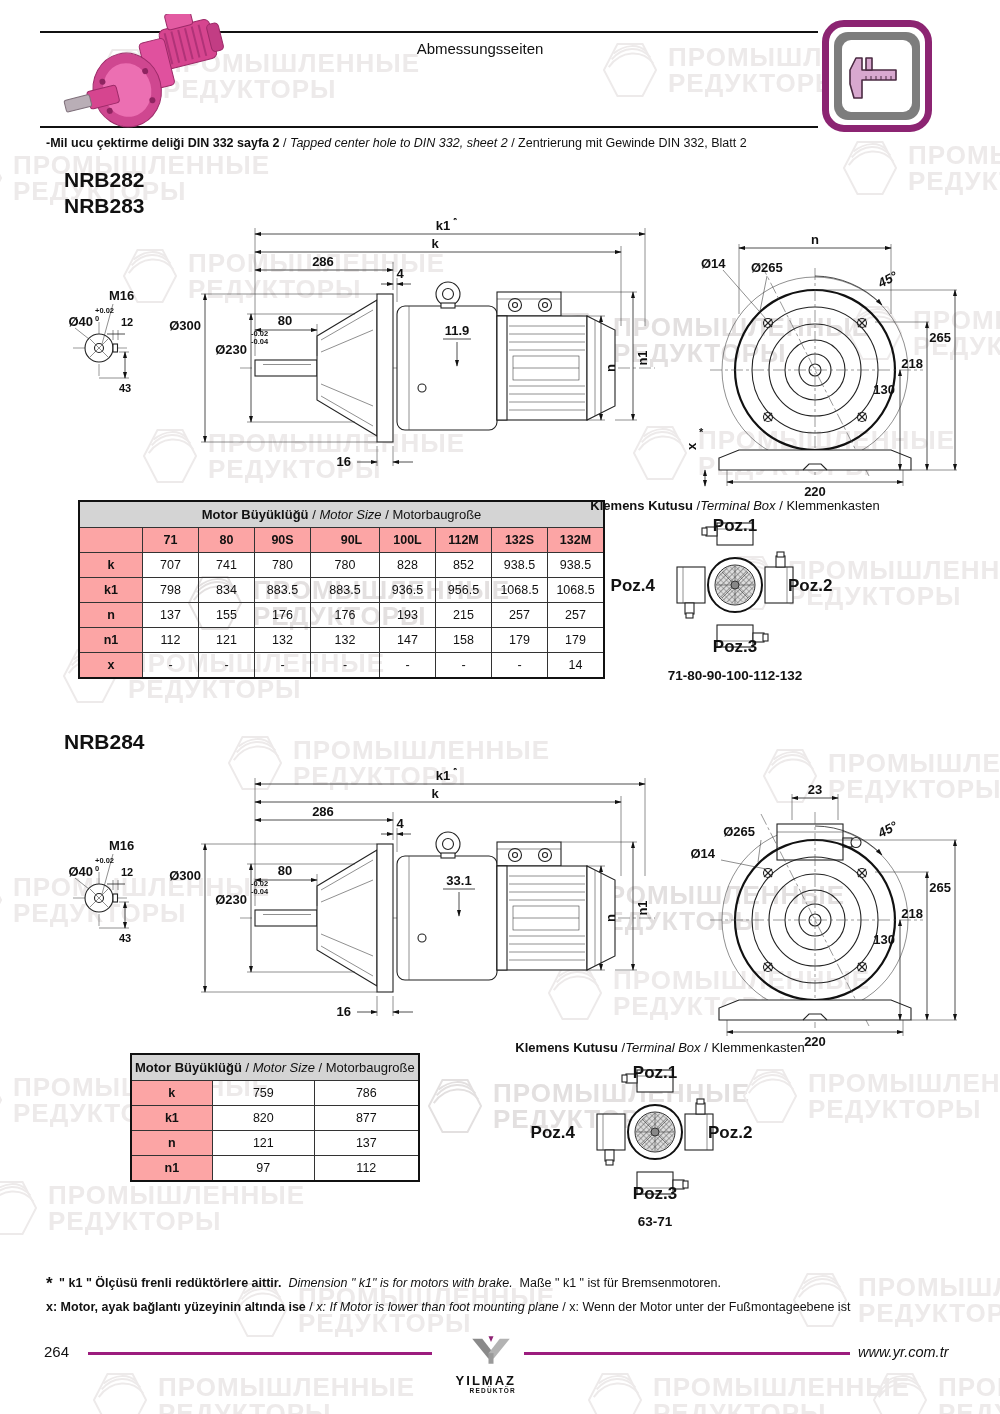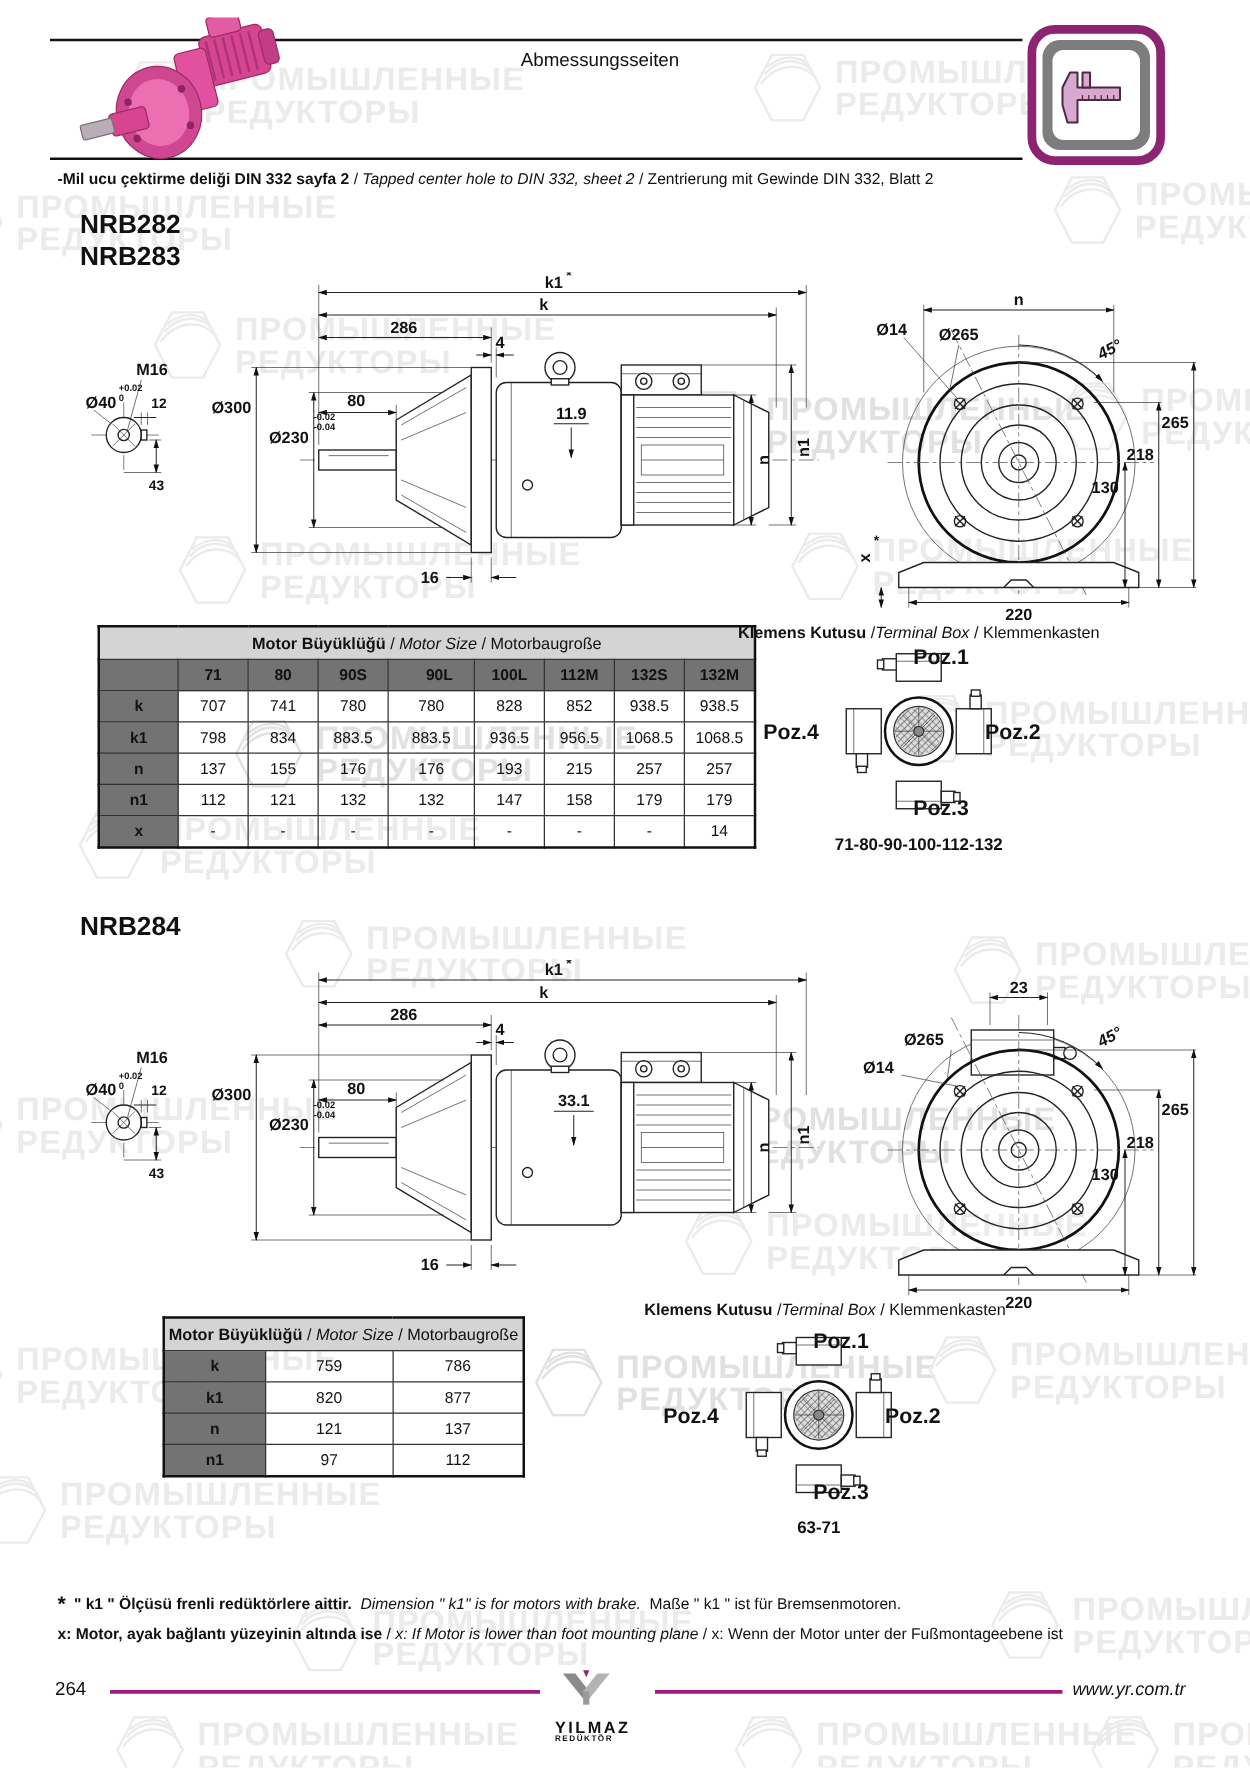--- a/index.html
+++ b/index.html
@@ -17,42 +17,42 @@
   .titles .t1{font-size:23px;font-weight:bold;line-height:30px;}
   .titles .t2{font-size:21px;font-style:italic;line-height:29px;}
   .titles .t3{font-size:15px;line-height:29px;}
   .note{position:absolute;left:46px;top:136px;font-size:12.5px;z-index:2;white-space:nowrap;}
   .note b{font-weight:bold;}
   .note i{font-style:italic;}
   .model{position:absolute;left:64px;font-size:21px;font-weight:bold;z-index:2;}
   
   table.dim{border-collapse:collapse;position:absolute;z-index:2;font-size:12.5px;}
   table.dim th,table.dim td{border:1px solid #333;text-align:center;padding:0 3px;height:24px;}
-  table.dim .g{background:#737373;font-weight:bold;}
+  table.dim .g{background:#fca5a5;font-weight:bold;}
   table.dim td{background:transparent;font-weight:normal;}
   table.dim .title-cell{background:#d4d4d4;height:25px;font-size:13px;font-weight:normal;}
   table.dim .title-cell b{font-weight:bold;text-align:center;}
   table.dim .title-cell i{font-style:italic;}
   table.dim{border:2px solid #111;}
   
   .kheading{position:absolute;text-align:center;font-size:13px;z-index:2;white-space:nowrap;}
   .kheading b{font-weight:bold;}
   .kheading i{font-style:italic;}
-  .poz{position:absolute;font-size:17px;font-weight:bold;z-index:3;text-align:right;}
+  .poz{position:absolute;font-size:17px;font-weight:bold;z-index:3;text-align:center;}
   .kcaption{position:absolute;font-size:13.5px;font-weight:bold;text-align:center;z-index:2;}
   
   .fnote{position:absolute;left:46px;font-size:12.5px;z-index:2;white-space:nowrap;}
   .fnote b{font-weight:bold;}
   .fnote i{font-style:italic;}
   .fstar{font-size:17px;font-weight:bold;vertical-align:-2px;margin-right:3px;}
   
   .pageno{position:absolute;left:44px;top:1343px;font-size:15px;z-index:2;}
   .furl{position:absolute;left:858px;top:1344px;font-size:14.5px;font-style:italic;z-index:2;}
   .fline{position:absolute;top:1352px;height:2.5px;background:#9c1d7e;z-index:2;}
-  .logo{position:absolute;left:444px;top:1330px;width:84px;text-align:left;z-index:2;}
+  .logo{position:absolute;left:432px;top:1330px;width:84px;text-align:right;z-index:2;}
   .logo .l1{font-size:13px;font-weight:bold;letter-spacing:2px;line-height:13px;}
   .logo .l2{font-size:6.5px;font-weight:bold;letter-spacing:1.2px;line-height:8px;}
   
   svg{z-index:2;}
   .wh{fill:#fff;stroke:#222;stroke-width:1.1;}
   .ln{stroke:#222;stroke-width:1.1;fill:none;}
   .thin{stroke:#333;stroke-width:0.55;fill:none;}
   .dim{stroke:#222;stroke-width:0.8;fill:none;}
   .cl{stroke:#555;stroke-width:0.6;fill:none;stroke-dasharray:12 3 3 3;}
   text.dt{font:bold 13px "Liberation Sans",sans-serif;fill:#111;}

